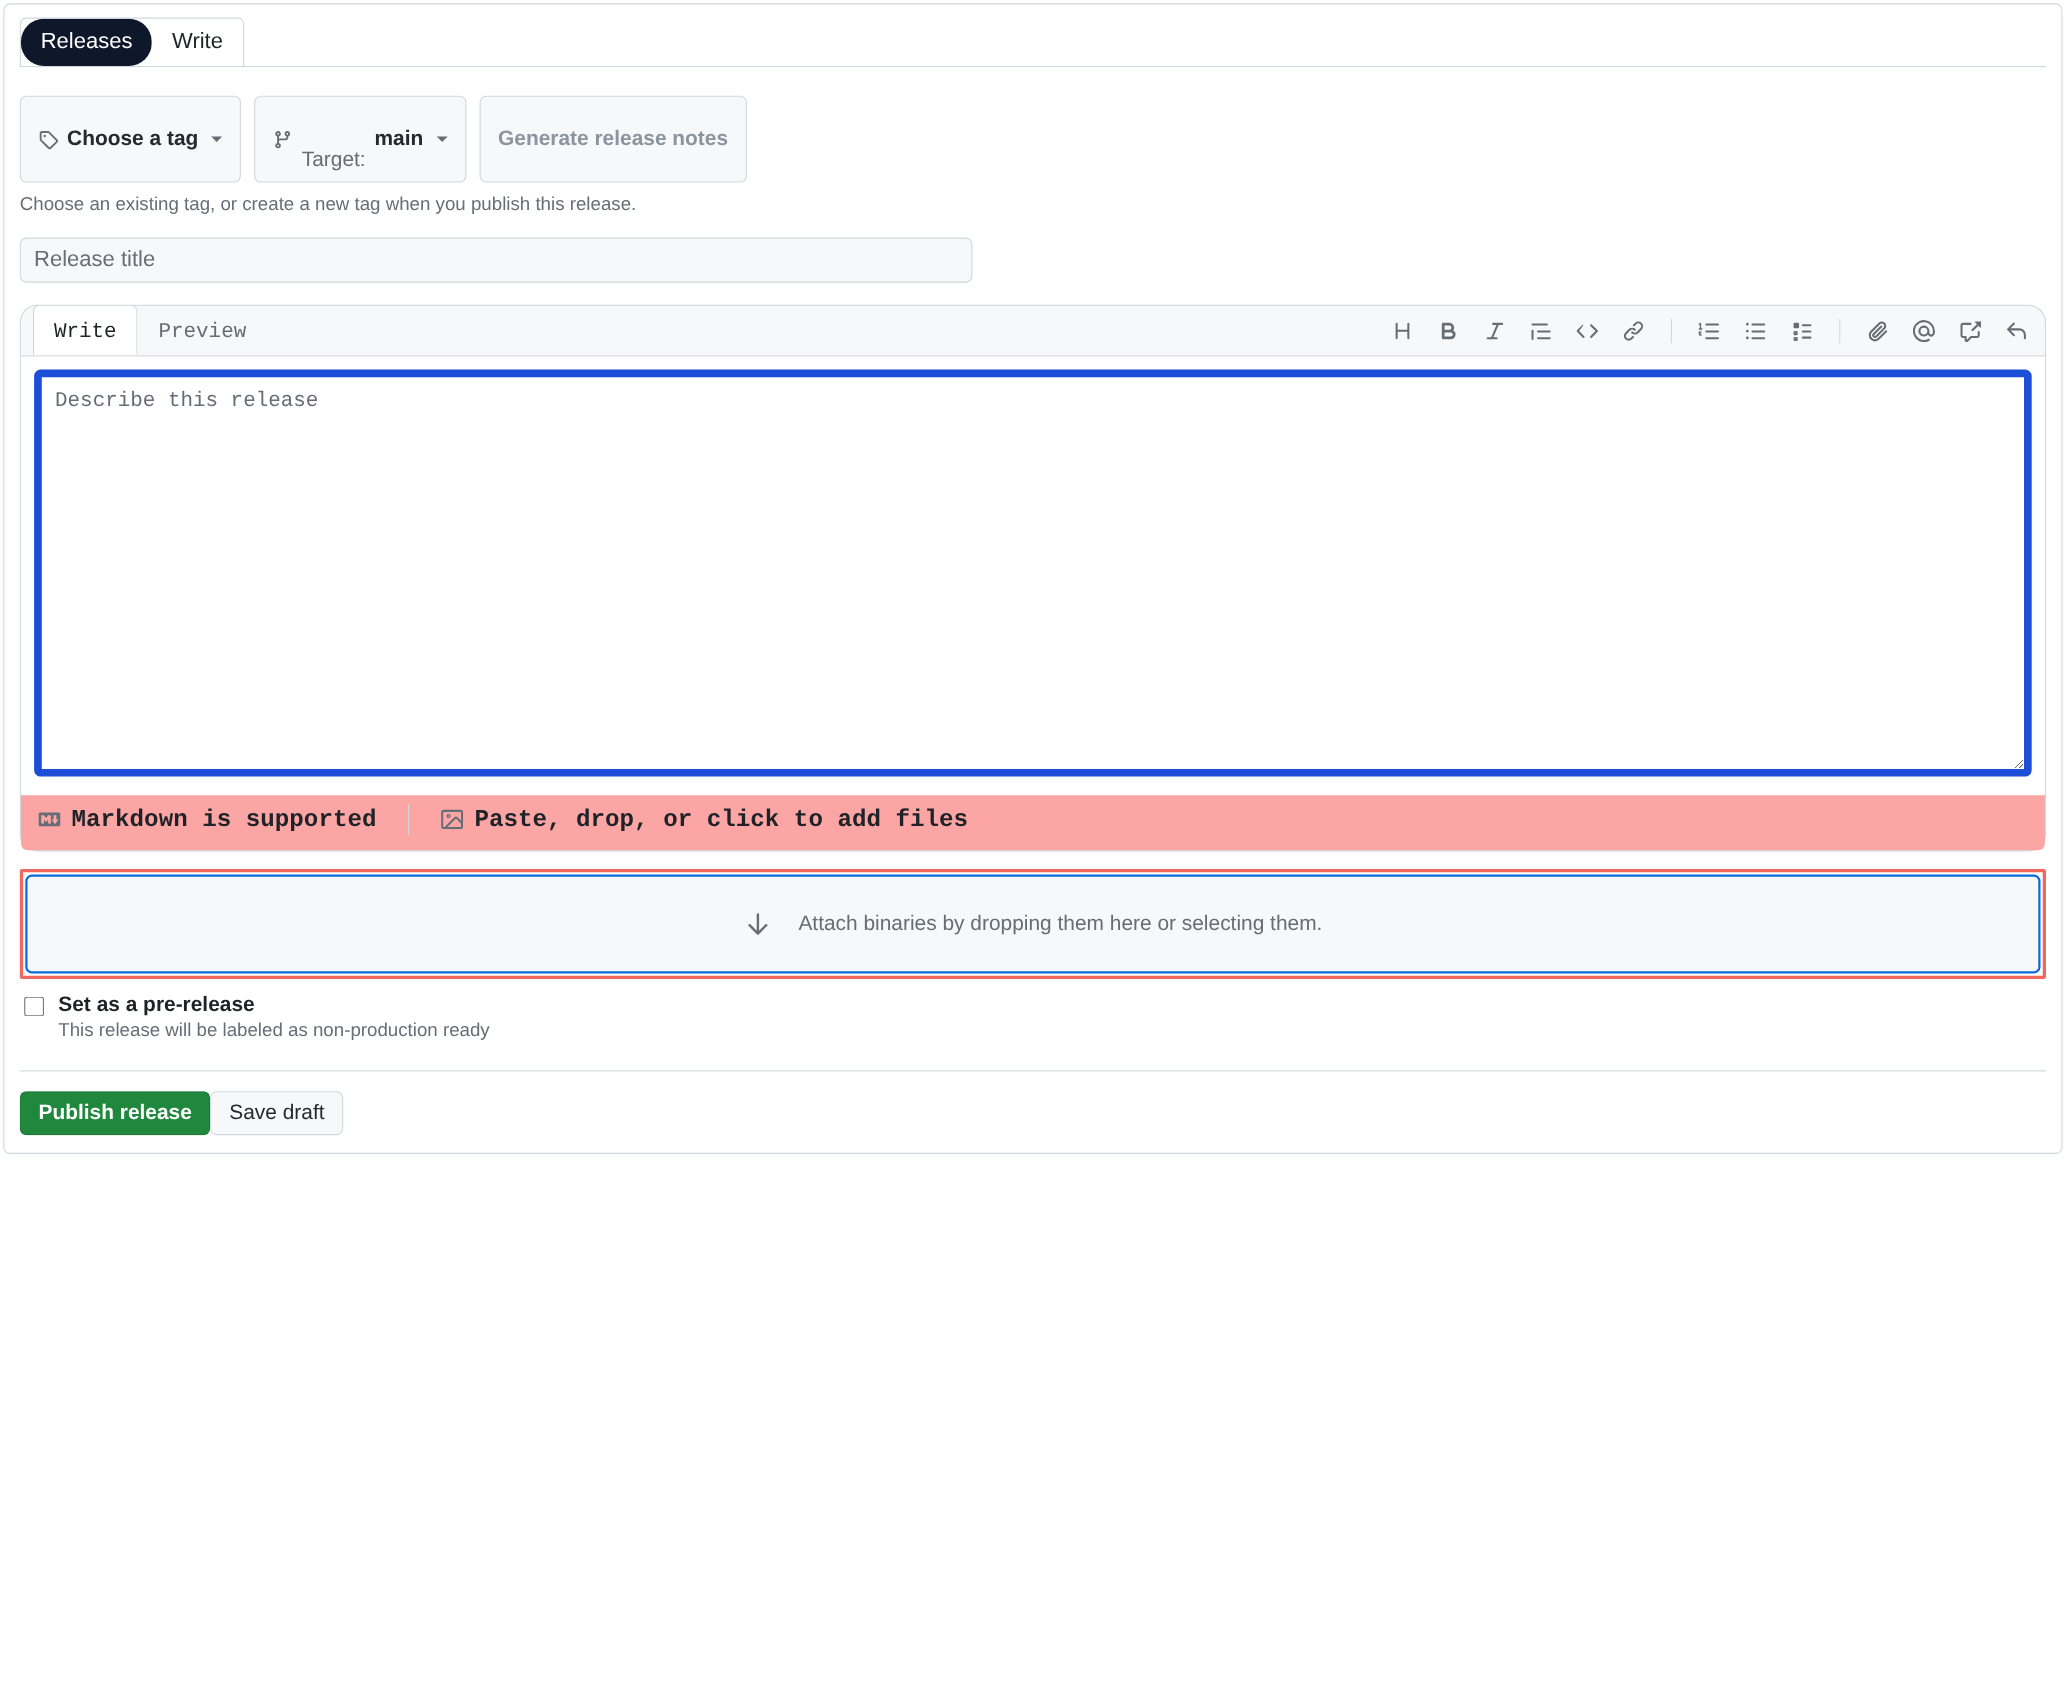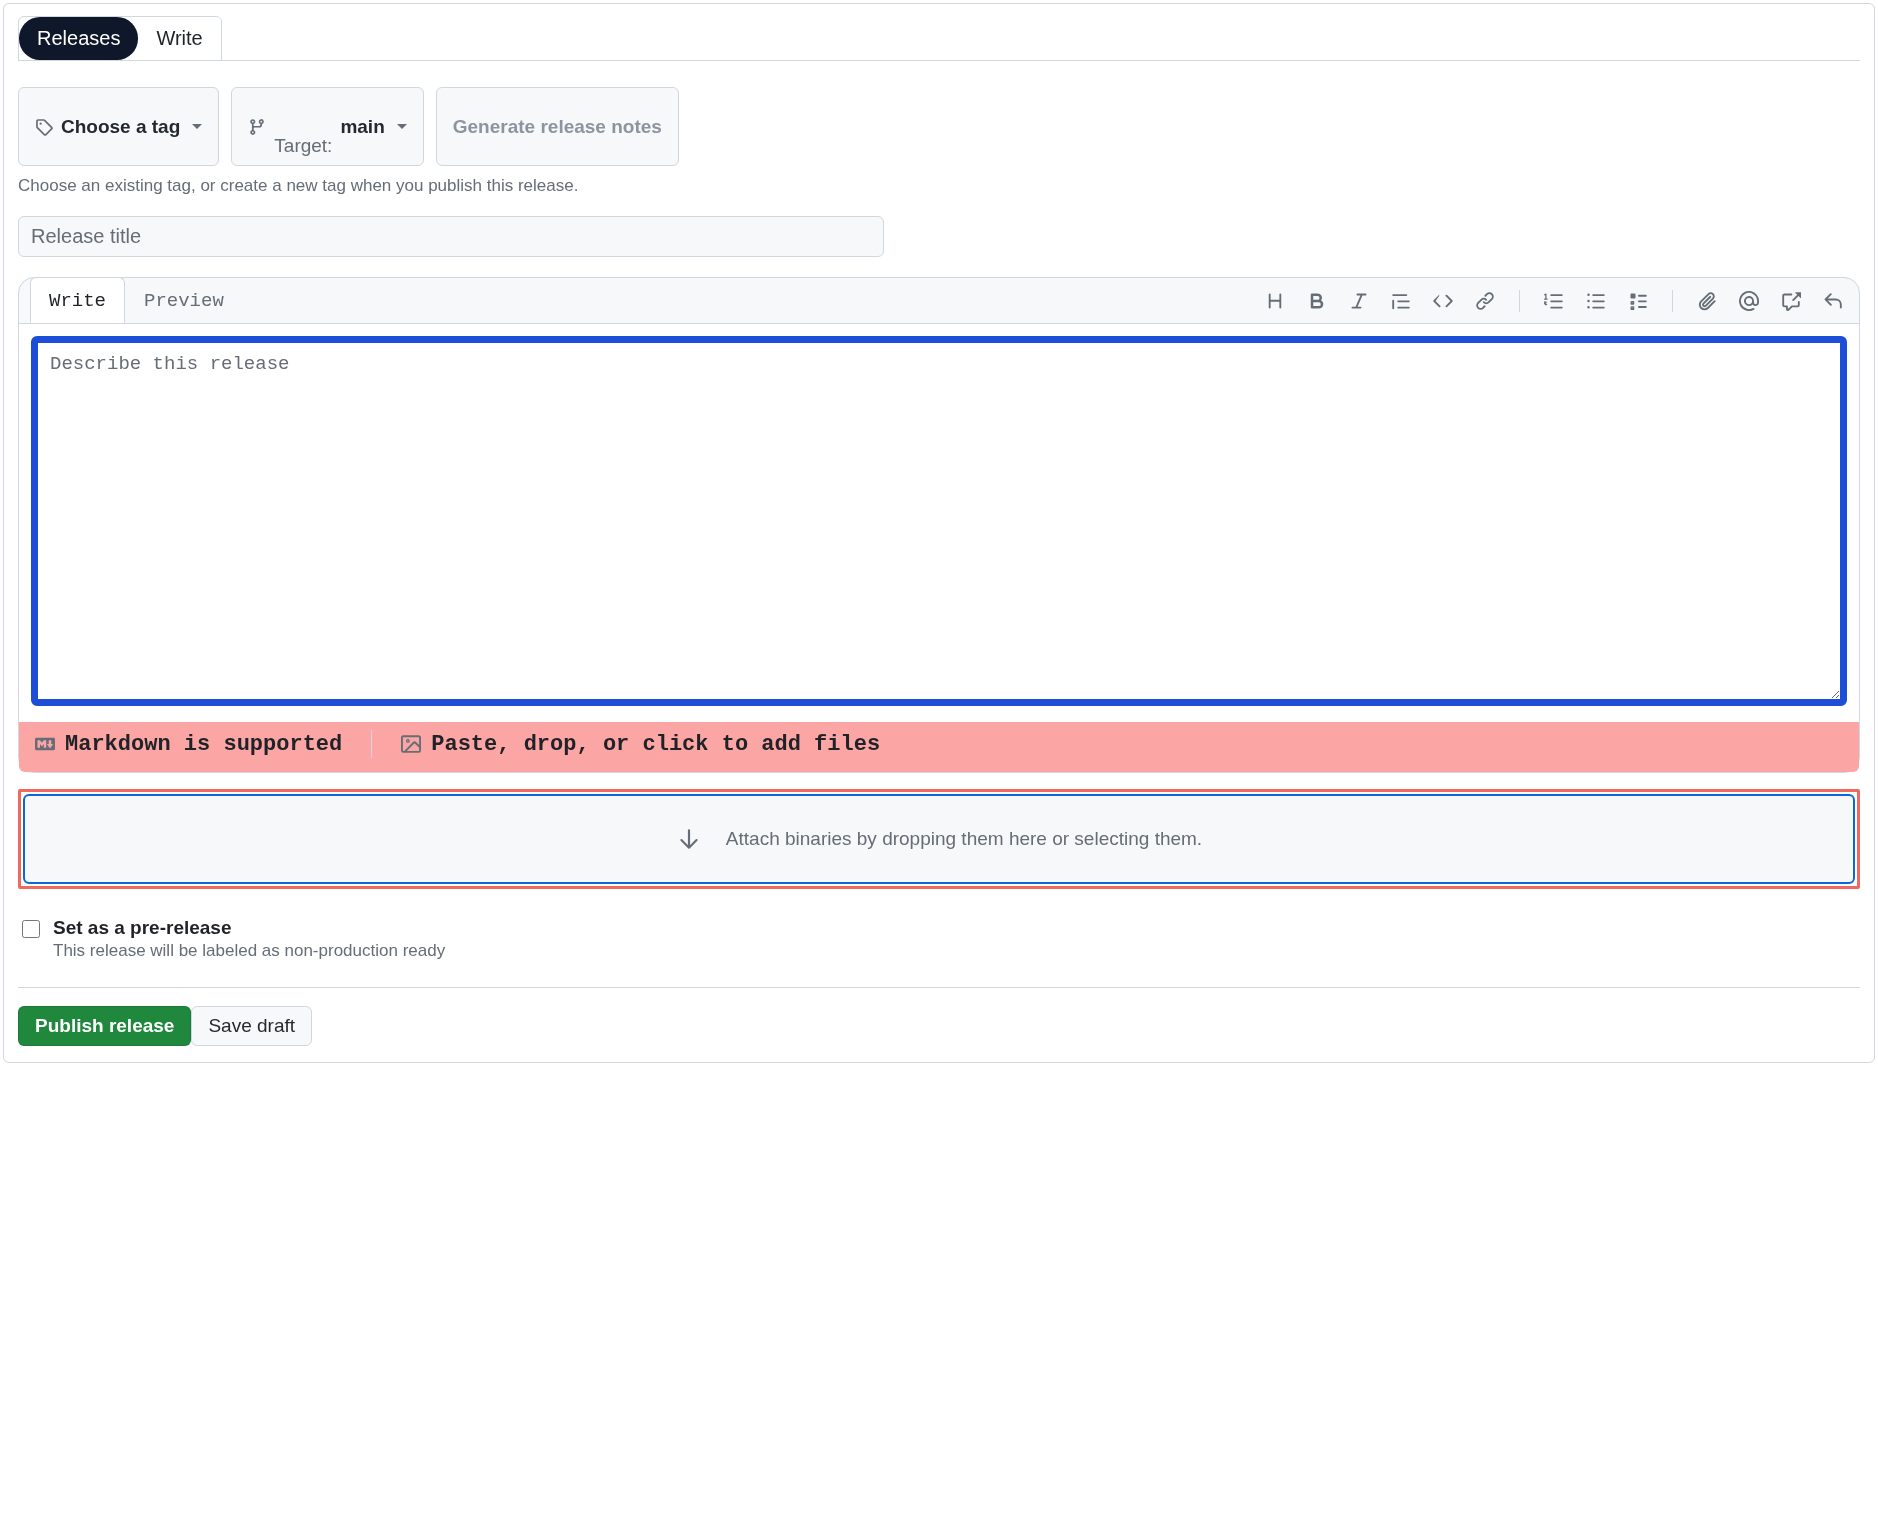--- a/index.html
+++ b/index.html
@@ -211,21 +211,21 @@
     font-size: 19px;
     color: #656d76;
     cursor: pointer;
   }
   .attach-zone svg { width: 26px; height: 26px; stroke: #656d76; fill: none; stroke-width: 2; }
 
   .checkbox-row {
     display: flex;
     align-items: flex-start;
     gap: 10px;
-    margin-top: 28px;
+    margin-top: 13px;
   }
   .checkbox-row input[type=checkbox] {
     width: 18px;
     height: 18px;
     margin-top: 3px;
   }
   .checkbox-title { font-size: 19px; font-weight: 700; }
   .checkbox-desc { font-size: 17px; color: #656d76; margin-top: 2px; }
 
   .hr { border: none; border-top: 1px solid #d0d7de; margin: 26px 0 18px; }

